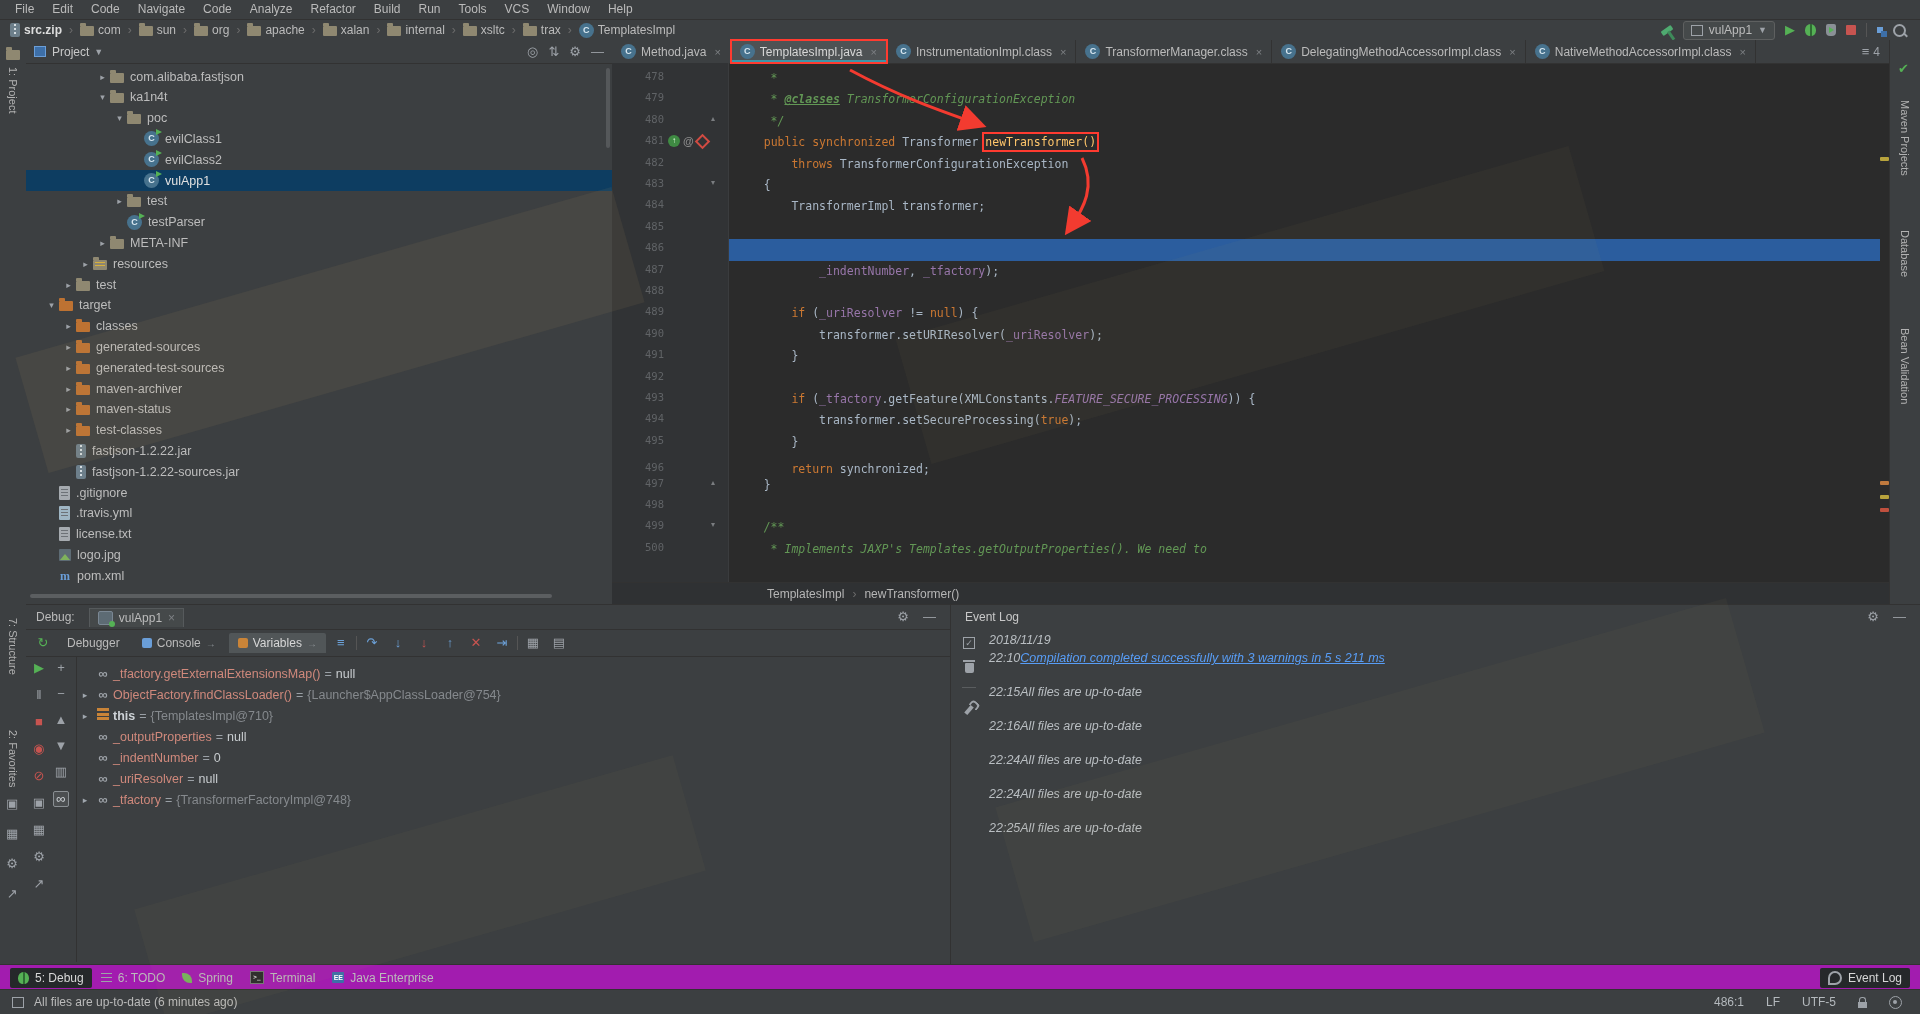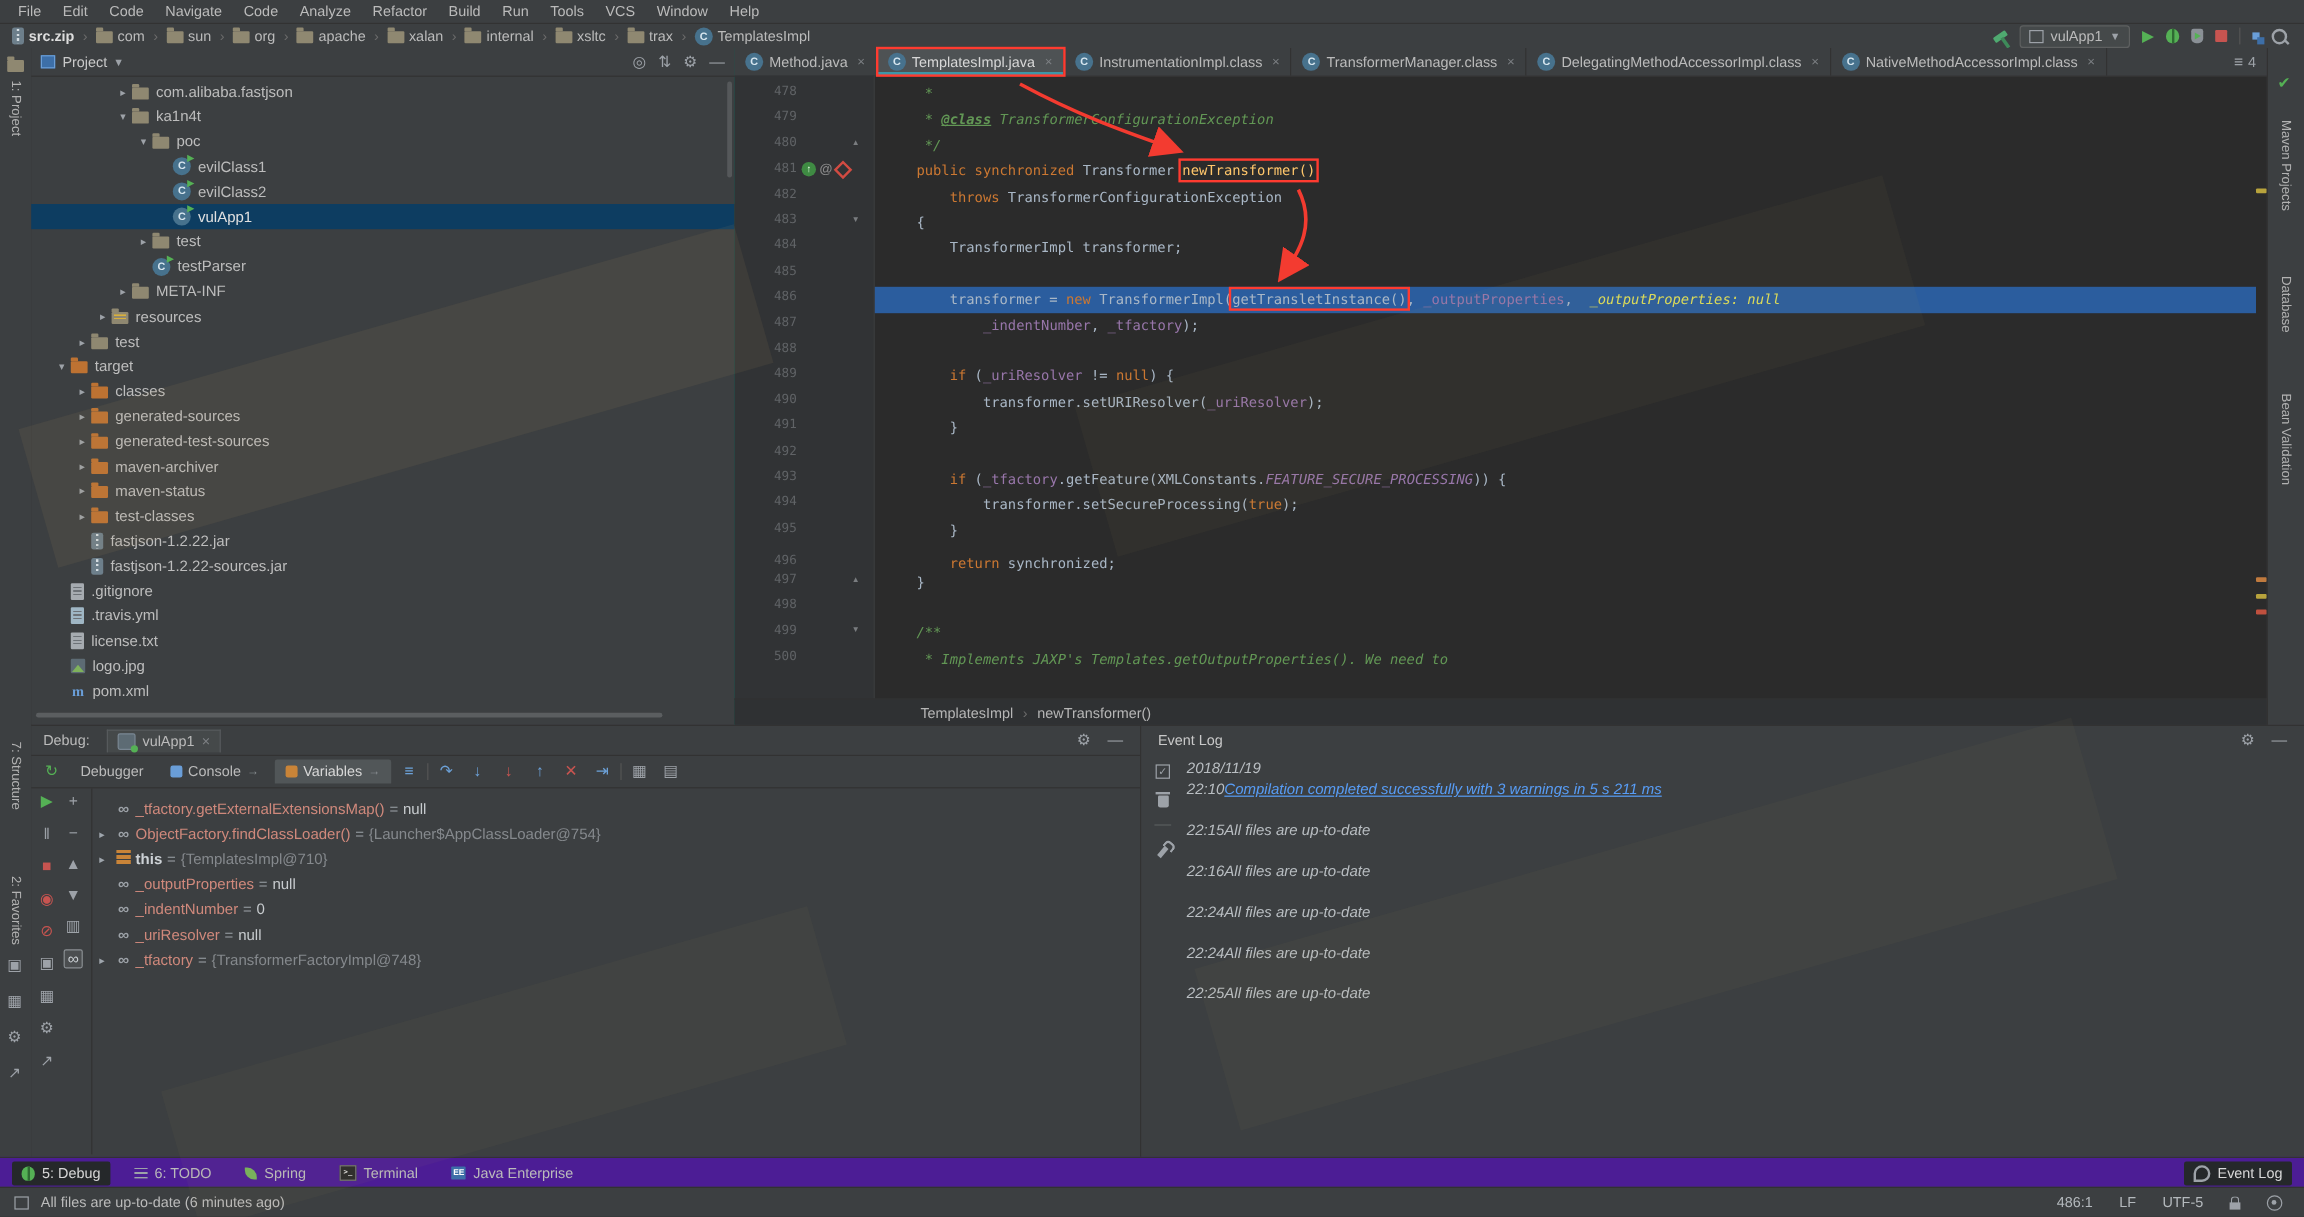--- a/index.html
+++ b/index.html
@@ -149,21 +149,21 @@
   #eventlog{position:absolute;left:950px;top:604px;right:0;height:361px;background:#3c3f41;border-left:1px solid #323232;border-top:1px solid #323232;}
   #eventlog-header{height:24px;display:flex;align-items:center;padding-left:14px;color:#c9c9c9;}
   #eventlog-header-right{margin-left:auto;display:flex;gap:14px;padding-right:14px;color:#9da2a8;}
   #el-tools{position:absolute;left:8px;top:32px;width:20px;display:flex;flex-direction:column;gap:14px;align-items:center;}
   .el-div{width:14px;height:1px;background:#5a5d5f;}
   .log-row{position:absolute;left:38px;right:10px;white-space:nowrap;font-size:12.5px;font-style:italic;}
   .log-time{color:#b9bec2;}
   .log-text{color:#b9bec2;}
   .log-link{color:#589df6;text-decoration:underline;cursor:pointer;}
   
-  #toolbar-bottom{position:absolute;left:0;right:0;bottom:24px;height:25px;background:#4c1d95;border-top:1px solid #323232;display:flex;align-items:center;padding:0 10px;gap:12px;}
+  #toolbar-bottom{position:absolute;left:0;right:0;bottom:24px;height:25px;background:#a21caf;border-top:1px solid #323232;display:flex;align-items:center;padding:0 10px;gap:1px;}
   .twbtn{display:flex;align-items:center;gap:6px;padding:3px 8px;color:#bbbbbb;border-radius:2px;}
   .twbtn.active{background:#25282a;color:#d8d8d8;}
   #toolbar-bottom .spacer{flex:1;}
   #statusbar{position:absolute;left:0;right:0;bottom:0;height:24px;background:#3c3f41;border-top:1px solid #323232;display:flex;align-items:center;padding:0 12px;gap:10px;}
   #status-right{margin-left:auto;display:flex;align-items:center;gap:22px;color:#b4b9bd;padding-right:6px;}
   
   .wm{position:absolute;pointer-events:none;background:rgba(186,156,96,.09);transform:rotate(-16deg);z-index:5;}
 </style>
 </head>
 <body>
@@ -456,21 +456,21 @@
       </div>
     <div id="code-area">
       <div id="gutter-bg"></div>
       <div id="codelines">
           <div class="cline" style="top: 5px;">
             <span class="lnum">478</span>
             <span class="ctext mono"><span class="tk-doc">     *</span></span>
           </div>
           <div class="cline" style="top: 26.4px;">
             <span class="lnum">479</span>
-            <span class="ctext mono"><span class="tk-doc">     * </span><span class="tk-tag">@class</span><span class="tk-doc"> TransformerConfigurationException</span></span>
+            <span class="ctext mono"><span class="tk-doc">     * </span><span class="tk-tag">@classes</span><span class="tk-doc"> TransformerConfigurationException</span></span>
           </div>
           <div class="cline" style="top: 47.8px;">
             <span class="lnum">480</span>
             <span class="fold">▴</span>
             <span class="ctext mono"><span class="tk-doc">     */</span></span>
           </div>
           <div class="cline" style="top: 69.2px;">
             <span class="lnum">481</span>
             <span class="gicons">
               <span class="gi-override">↑</span>
@@ -492,21 +492,20 @@
             <span class="lnum">484</span>
             <span class="ctext mono"><span class="tk-def">        TransformerImpl transformer;</span></span>
           </div>
           <div class="cline" style="top: 154.8px;">
             <span class="lnum">485</span>
             <span class="ctext mono"></span>
           </div>
           <div class="cline" style="top: 176.2px;">
             <div class="exec-bg"></div>
             <span class="lnum">486</span>
-            <span class="ctext mono"><span class="tk-def">        transformer = </span><span class="tk-kw">new</span><span class="tk-def"> TransformerImpl(</span><span class="tk-def redbox">getTransletInstance()</span><span class="tk-def">, </span><span class="tk-fld">_outputProperties</span><span class="tk-def">,</span><span class="tk-hint">  _outputProperties: null</span></span>
           </div>
           <div class="cline" style="top: 197.6px;">
             <span class="lnum">487</span>
             <span class="ctext mono"><span class="tk-def">            </span><span class="tk-fld">_indentNumber</span><span class="tk-def">, </span><span class="tk-fld">_tfactory</span><span class="tk-def">);</span></span>
           </div>
           <div class="cline" style="top: 219px;">
             <span class="lnum">488</span>
             <span class="ctext mono"></span>
           </div>
           <div class="cline" style="top: 240.4px;">

